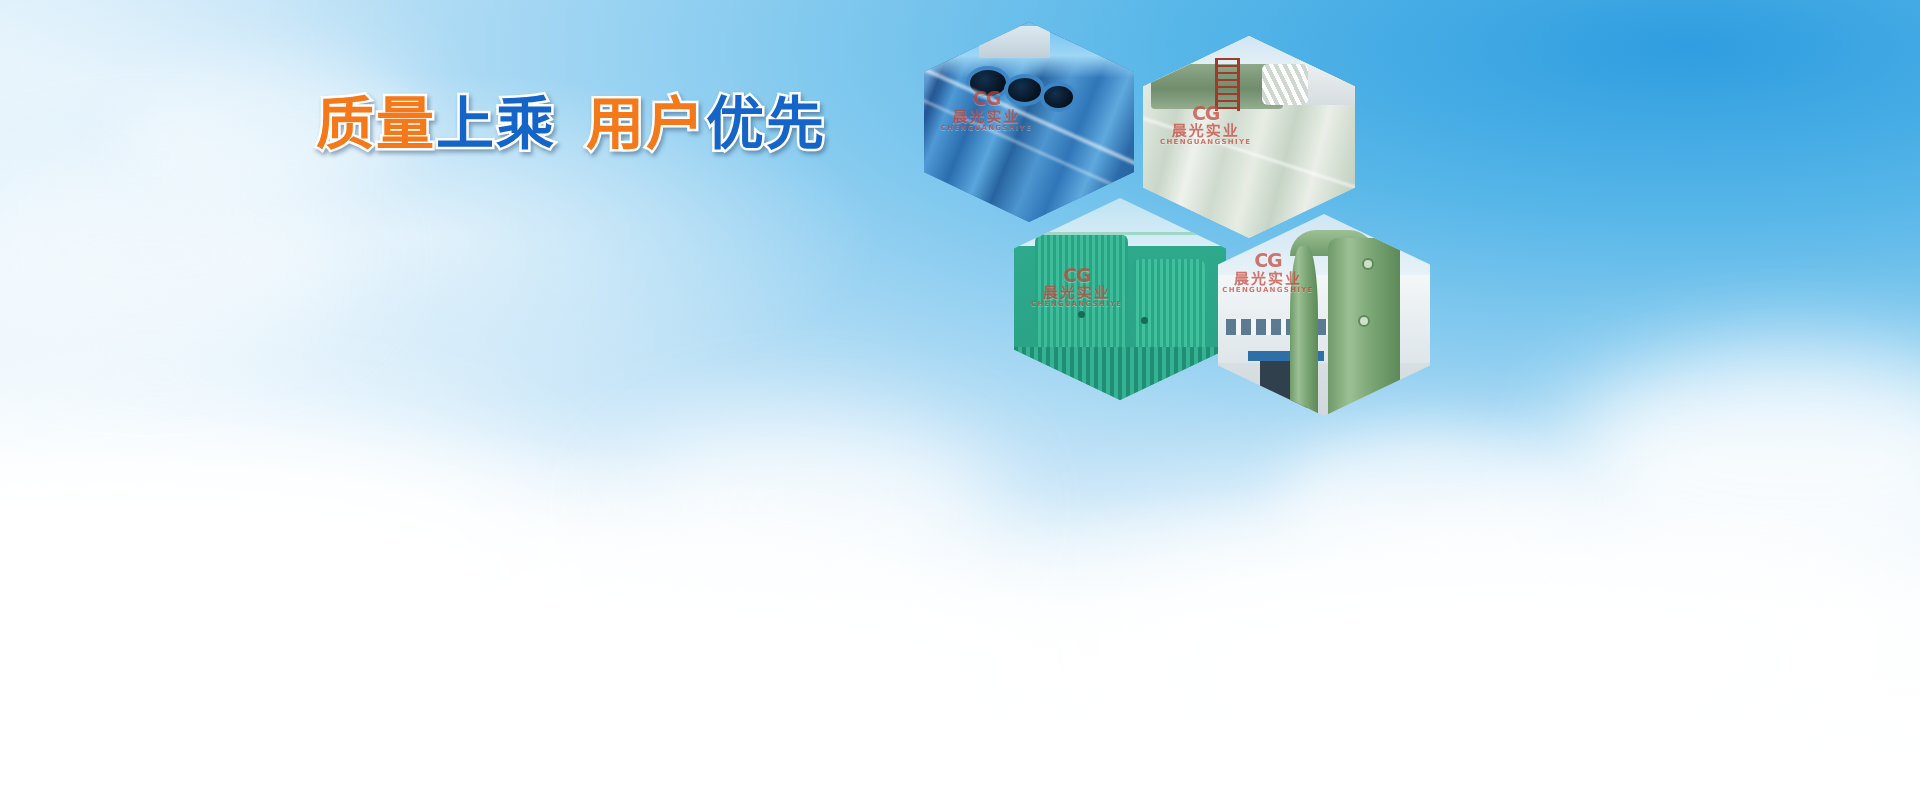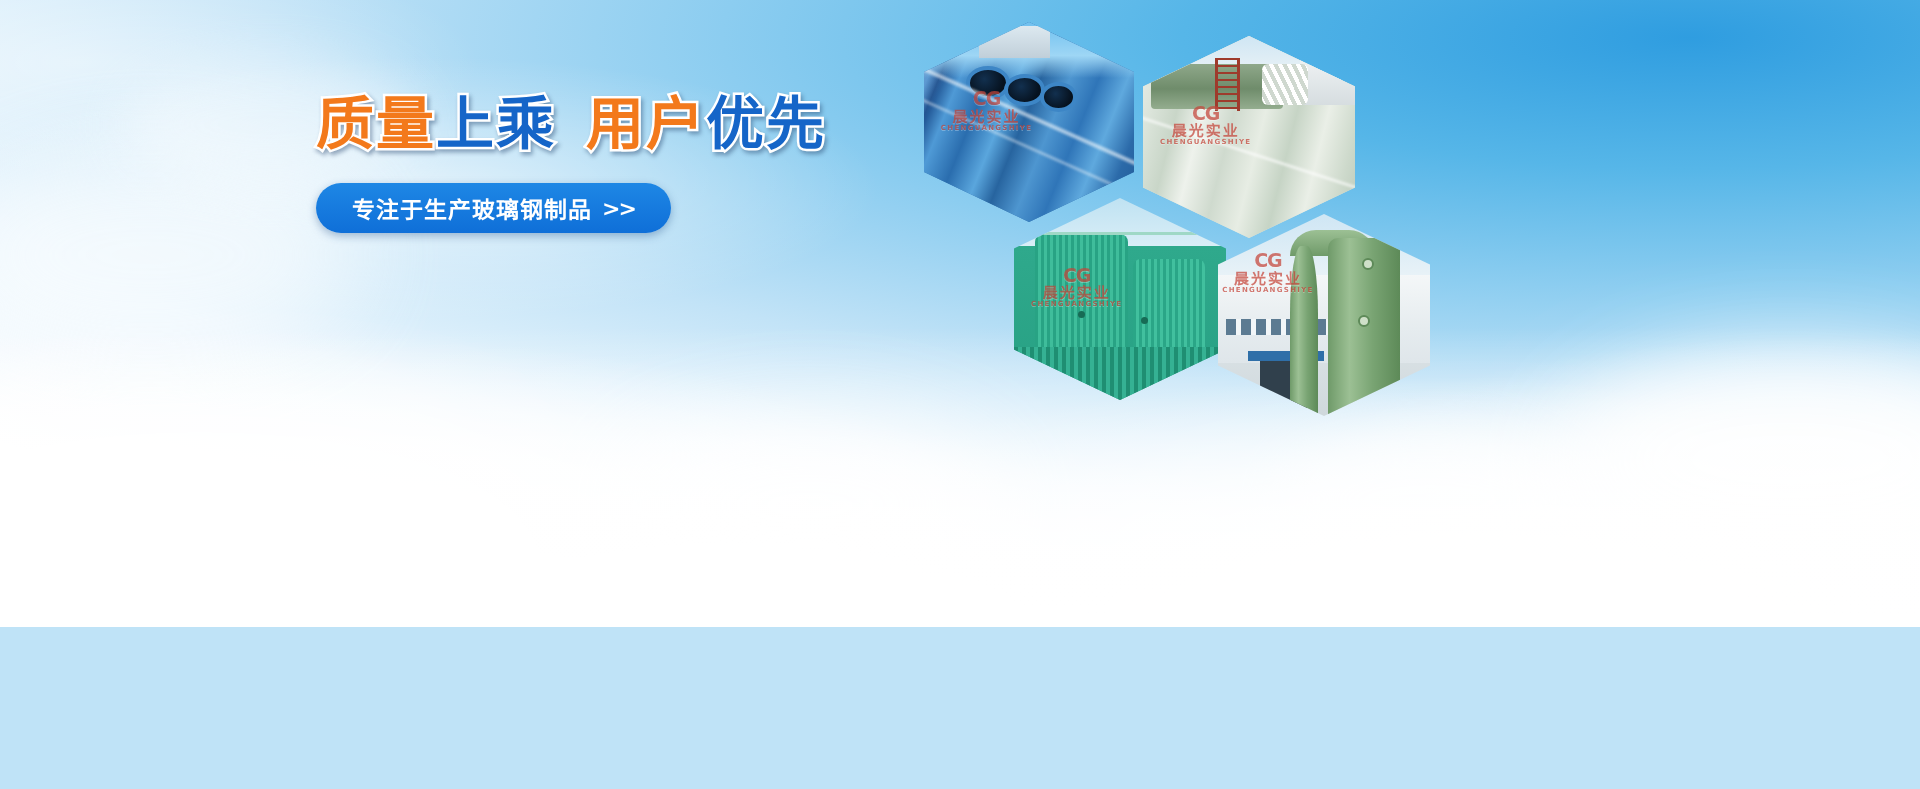--- a/index.html
+++ b/index.html
@@ -5,21 +5,21 @@
 <style>
   html,body{margin:0;padding:0;}
   body{
     width:1920px;height:789px;overflow:hidden;
     font-family:"Liberation Sans","DejaVu Sans",sans-serif;
     background:#bfe3f7;
   }
 
   
   #banner{
-    position:relative;width:1920px;height:627px;overflow:hidden;
+    position:relative;width:1920px;height:789px;overflow:hidden;
     background:
       radial-gradient(120% 95% at 88% 6%, #2f9de0 0%, #56b6e8 22%, #8ccdf0 42%, #c2e3f7 62%, #e8f5fd 80%, #ffffff 100%);
   }
 
   
   .cloud{position:absolute;border-radius:50%;background:#ffffff;pointer-events:none;}
   .cl-soft{filter:blur(26px);}
   .cl-soft2{filter:blur(46px);}
   .cl-soft3{filter:blur(70px);}
 
@@ -205,24 +205,20 @@
   <div class="cloud cl-soft" style="left:1280px;top:430px;width:300px;height:140px;opacity:.55;"></div>
   <div id="sky-bottom"></div>
 
   <div id="copy-block">
 
     <h1 id="headline">
       <span class="seg hl-a">质量</span><span class="seg hl-b">上乘</span><span class="hl-gap"></span><span class="seg hl-a">用户</span><span class="seg hl-b">优先</span>
     </h1>
 
 
-    <button id="cta" type="button">
-      <span class="cta-label">专注于生产玻璃钢制品</span>
-      <span class="cta-arrow">&gt;&gt;</span>
-    </button>
 
   </div>
 
   <div id="hex-cluster">
 
     <div id="hex-pipes-blue" class="hex">
       <div class="photo ph-blue">
         <div class="sky-strip"></div>
         <div class="bld"></div>
         <div class="ring r1"></div>

